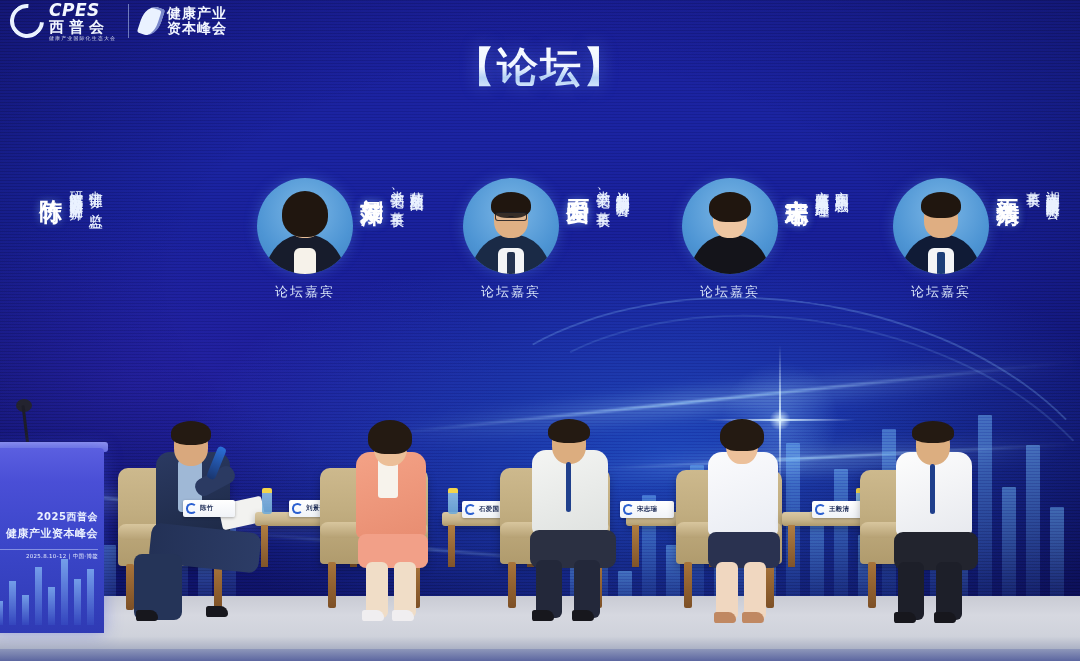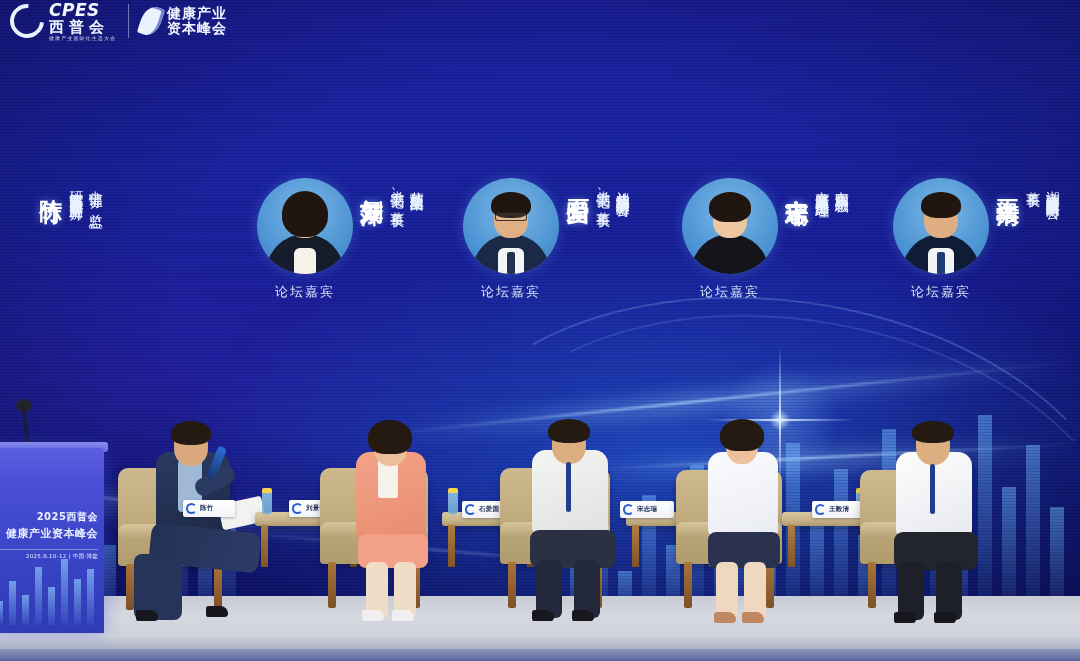--- a/index.html
+++ b/index.html
@@ -288,20 +288,21 @@
     <div class="logo-hc">
       <div class="leaf"></div>
       <div class="hc-txt">
         <div>健康产业</div>
         <div>资本峰会</div>
       </div>
     </div>
   </div>
 
   <div class="title-wrap">
+    <div class="title-1">【论坛】</div>
   </div>
 
   <div class="speakers">
 
     <div class="spk" style="left:36px;">
       <div class="spk-name">陈竹</div>
       <div class="spk-titles">
         <div class="spk-title-line">中信证券 总监</div>
         <div class="spk-title-line">研究部首席医疗健康产业分析师</div>
       </div>

